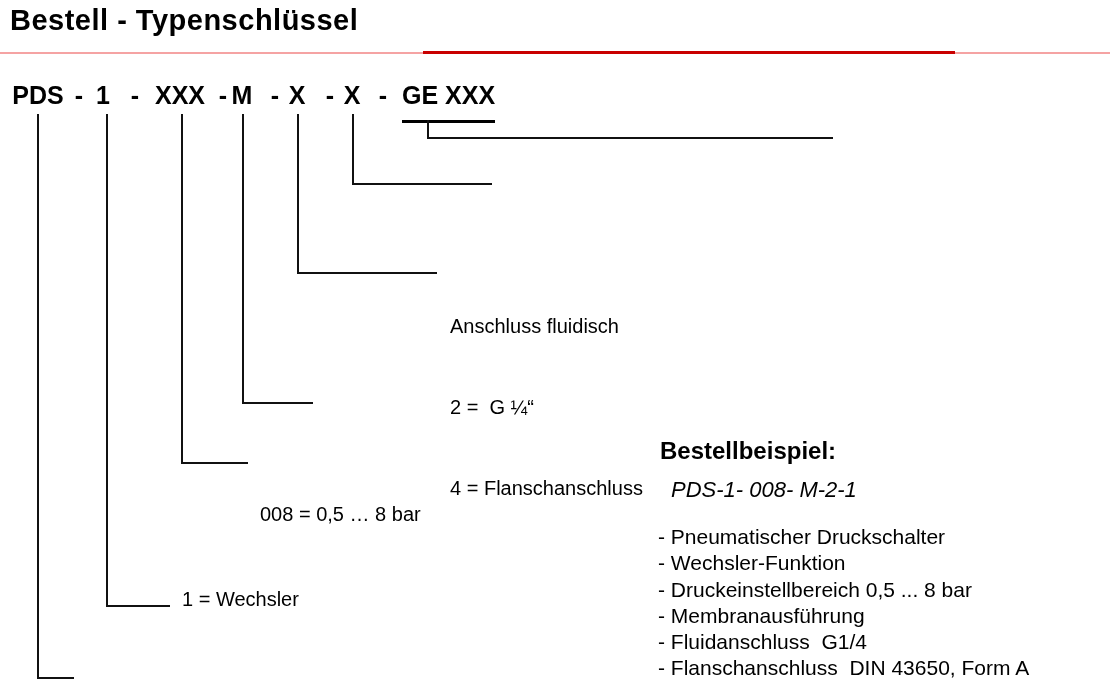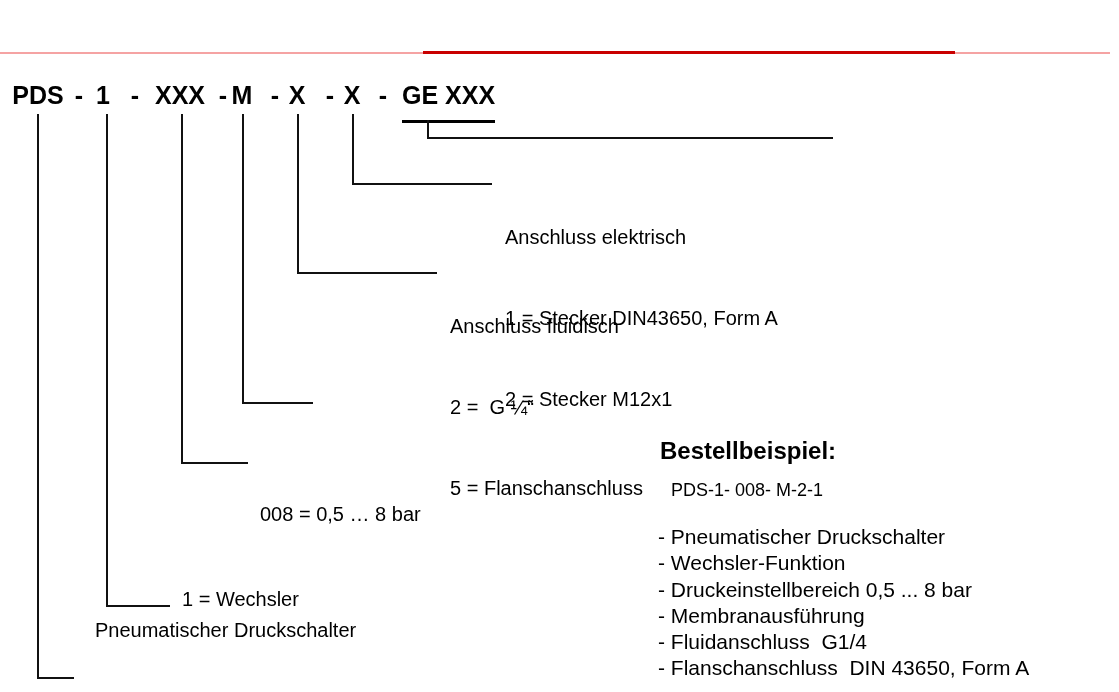--- a/index.html
+++ b/index.html
@@ -36,32 +36,33 @@
   .lbl{
     font-size:20px;line-height:27px;white-space:pre;
   }
   .lbl-block div{white-space:pre;}
   .ex-heading{
     left:660px;top:437px;
     font-size:24px;font-weight:bold;line-height:28px;white-space:pre;
   }
   .ex-code{
     left:671px;top:477px;
-    font-size:18px;line-height:26px;white-space:pre;
+    font-size:22px;line-height:26px;white-space:pre;font-style:italic;
   }
   .ex-item{
     left:658px;
     font-size:21px;line-height:24px;white-space:pre;
   }
 </style>
 </head>
 <body>
 
 <div class="page">
 
+  <div class="abs page-title">Bestell - Typenschlüssel</div>
   <div class="abs rule-pink"></div>
   <div class="abs rule-red"></div>
 
   <div>
     <span class="abs code-tok" style="left:38px">PDS</span>
     <span class="abs code-tok" style="left:79px">-</span>
     <span class="abs code-tok" style="left:103px">1</span>
     <span class="abs code-tok" style="left:135px">-</span>
     <span class="abs code-tok" style="left:180px">XXX</span>
     <span class="abs code-tok" style="left:223px">-</span>
@@ -89,41 +90,35 @@
   <div class="abs vline" style="left:297px;top:114px;height:160px"></div>
   <div class="abs hline" style="left:297px;top:272px;width:140px"></div>
 
   <div class="abs vline" style="left:352px;top:114px;height:71px"></div>
   <div class="abs hline" style="left:352px;top:183px;width:140px"></div>
 
   <div class="abs vline" style="left:427px;top:120px;height:19px"></div>
   <div class="abs hline" style="left:427px;top:137px;width:406px"></div>
 
 
-  <div class="abs lbl lbl-block" style="left:505px;top:170px">
-    <div>Anschluss elektrisch</div>
-    <div>1 = Stecker DIN43650, Form A</div>
-    <div>2 = Stecker M12x1</div>
-  </div>
 
   <div class="abs lbl lbl-block" style="left:450px;top:259px">
     <div>Anschluss fluidisch</div>
     <div>2 =  G ¼“</div>
-    <div>5 = Flanschanschluss</div>
+    <div>4 = Flanschanschluss</div>
   </div>
 
 
   <div class="abs lbl lbl-block" style="left:260px;top:449px;line-height:26px">
     <div>008 = 0,5 … 8 bar</div>
     
   </div>
 
   <div class="abs lbl" style="left:182px;top:586px">1 = Wechsler</div>
 
-  <div class="abs lbl" style="left:95px;top:617px">Pneumatischer Druckschalter</div>
 
   <div>
     <div class="abs ex-heading">Bestellbeispiel:</div>
     <div class="abs ex-code">PDS-1- 008- M-2-1</div>
     <div class="abs ex-item" style="top:525px">- Pneumatischer Druckschalter</div>
     <div class="abs ex-item" style="top:551px">- Wechsler-Funktion</div>
     <div class="abs ex-item" style="top:578px">- Druckeinstellbereich 0,5 ... 8 bar</div>
     <div class="abs ex-item" style="top:604px">- Membranausführung</div>
     <div class="abs ex-item" style="top:630px">- Fluidanschluss  G1/4</div>
     <div class="abs ex-item" style="top:656px">- Flanschanschluss  DIN 43650, Form A</div>

